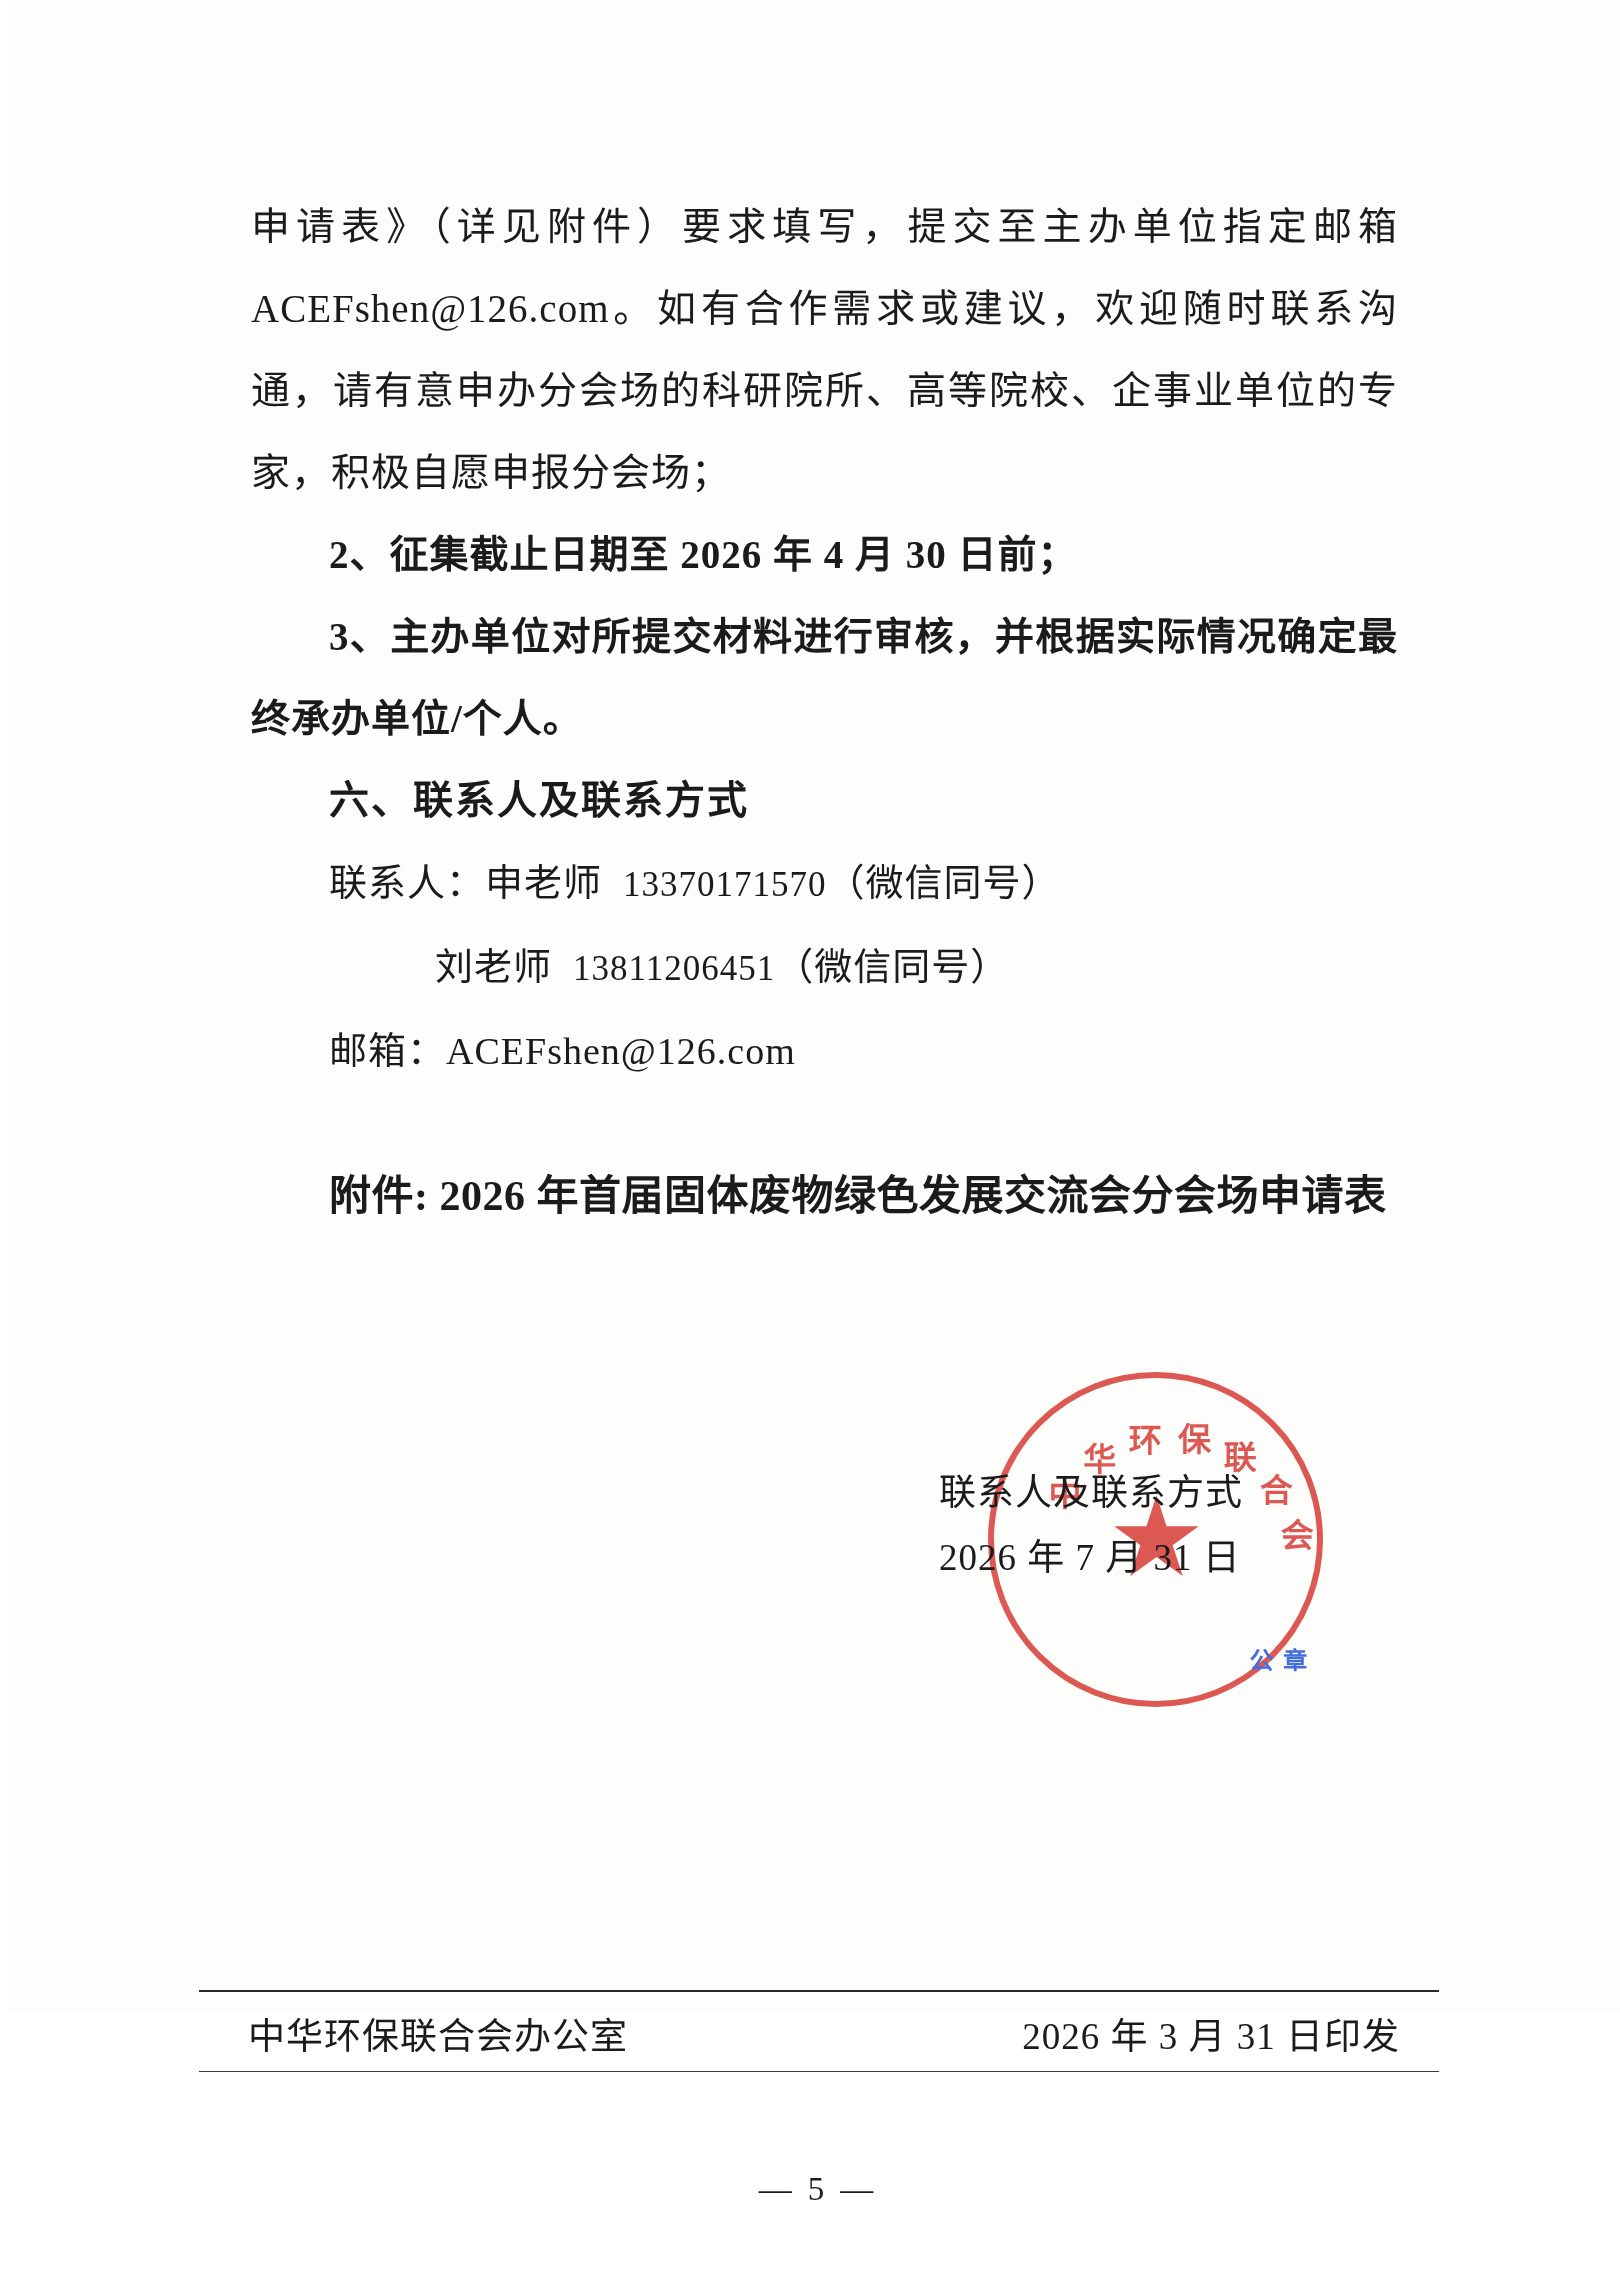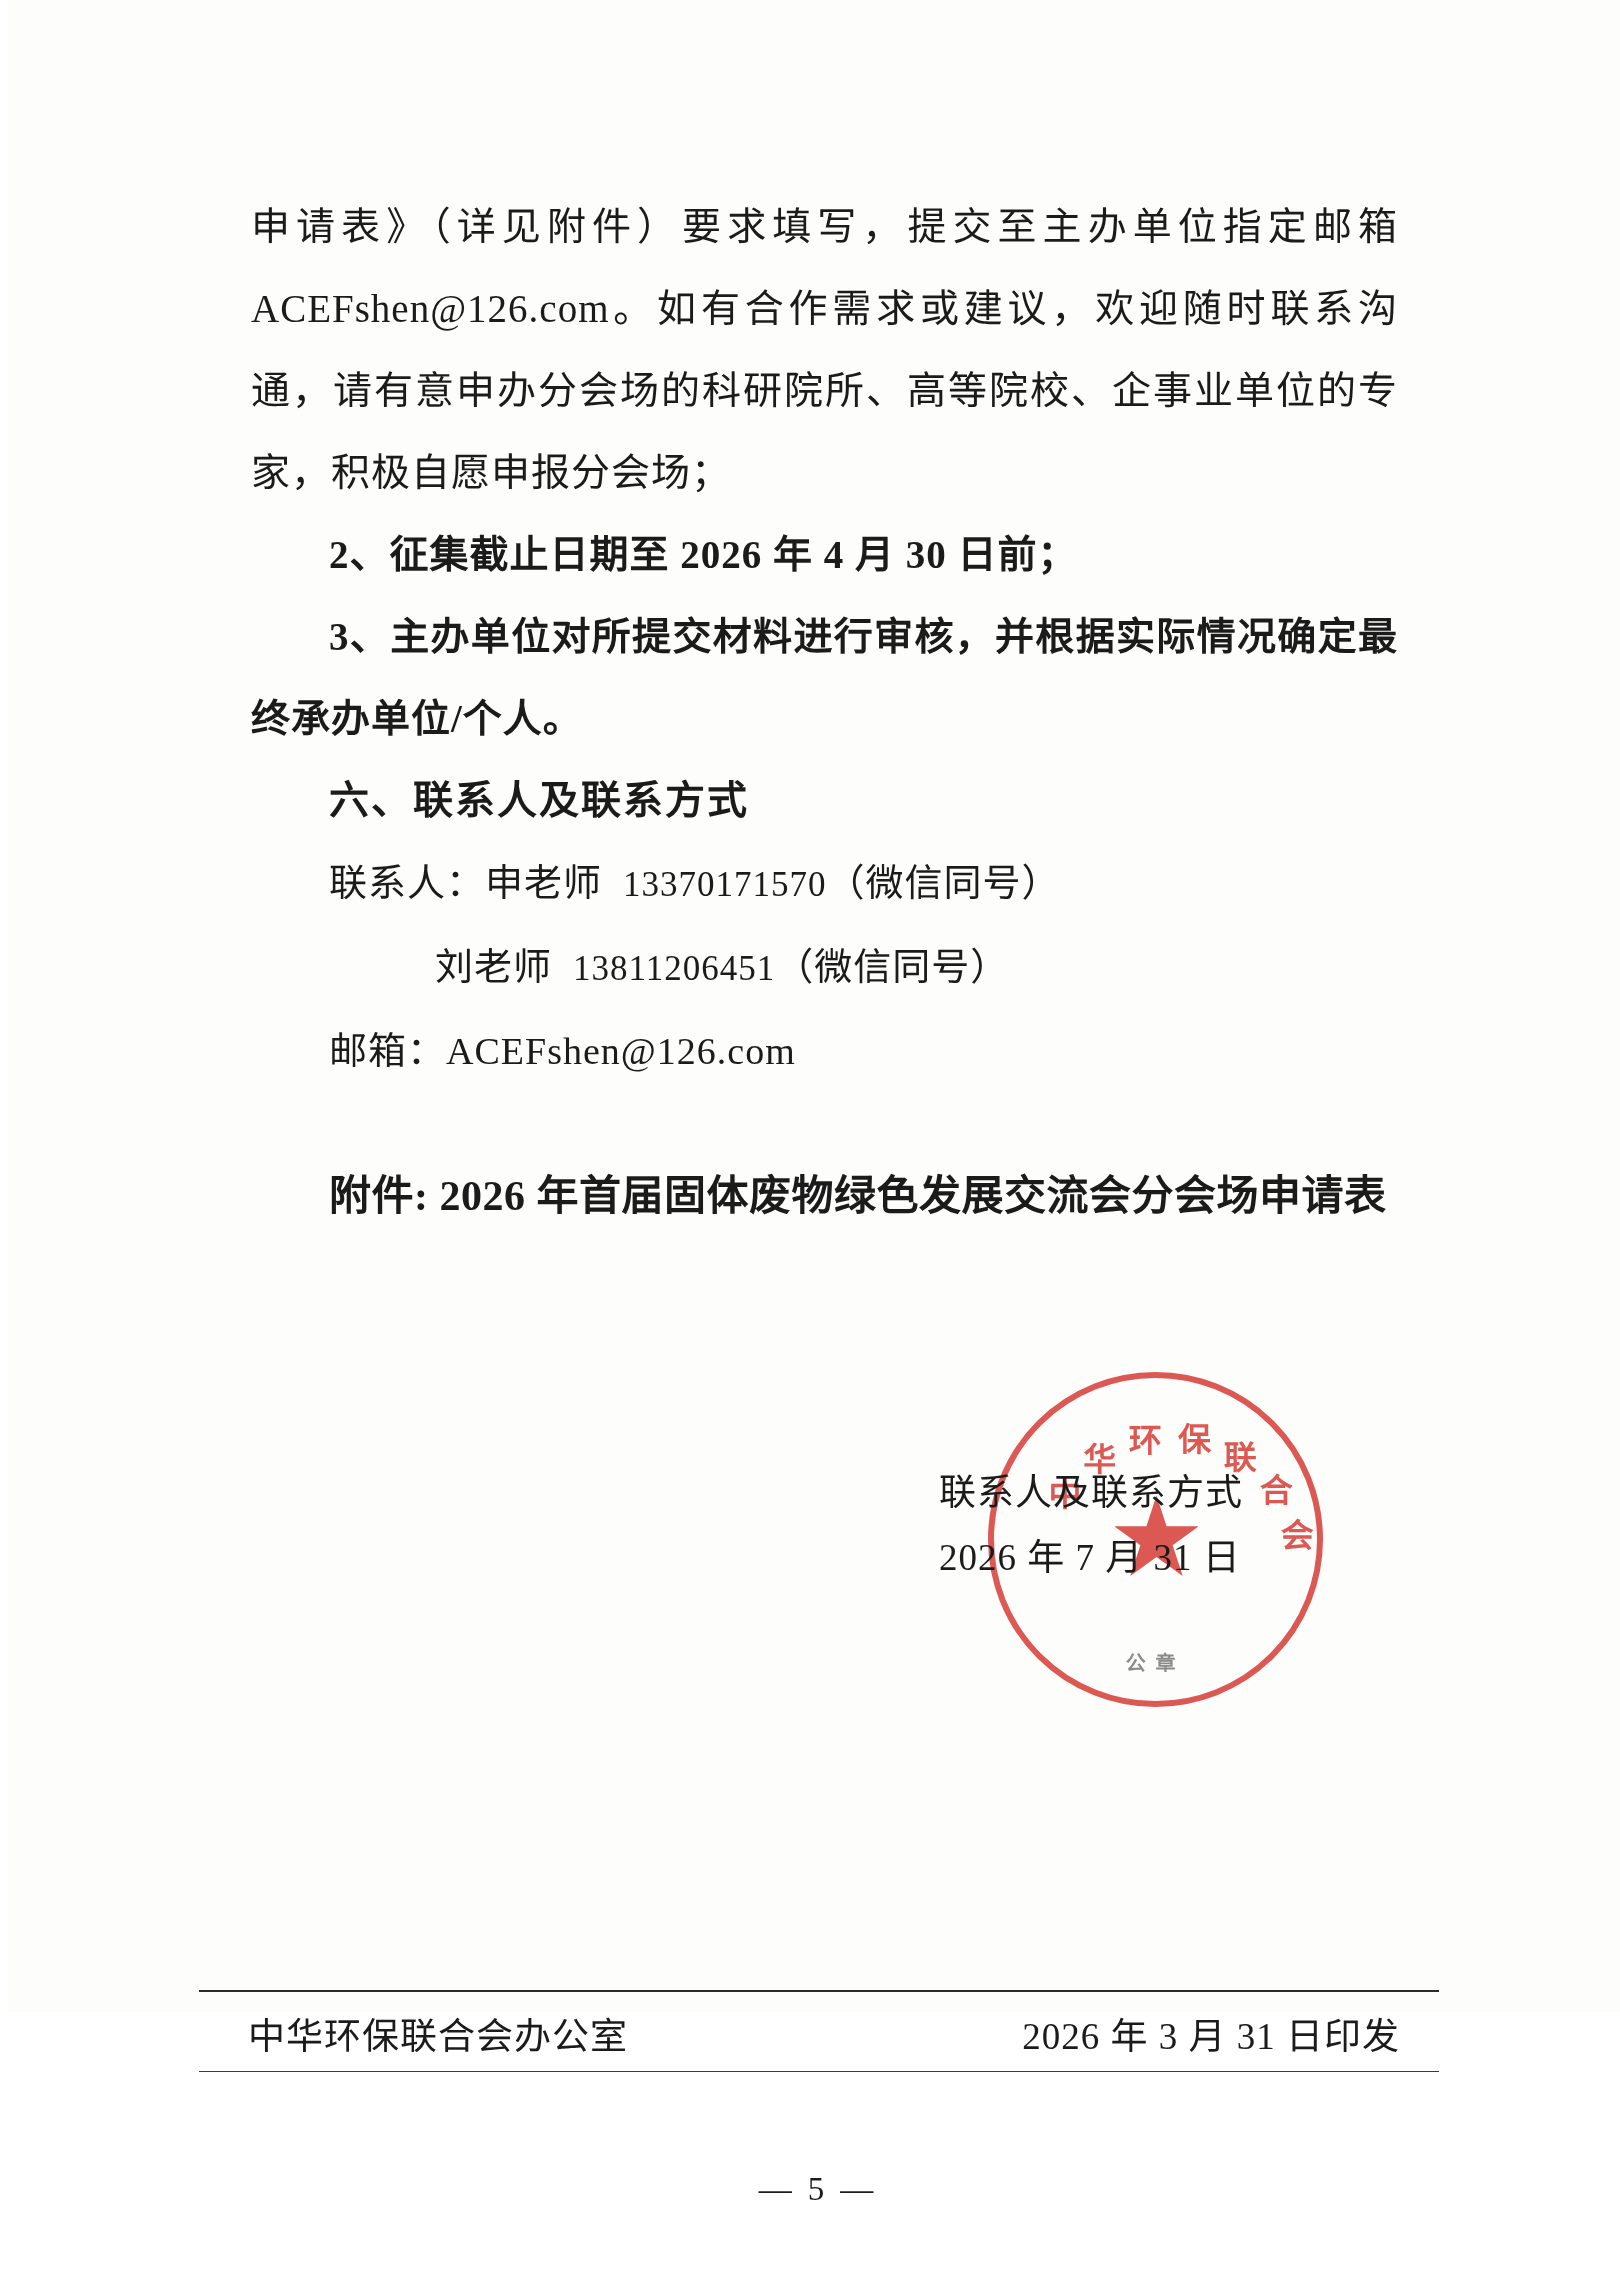--- a/index.html
+++ b/index.html
@@ -123,24 +123,24 @@
     font-weight: bold;
     color: #d5352f;
     transform-origin: 0 0;
     white-space: nowrap;
   }
   .stamp-bottom-text {
     position: absolute;
     left: 0;
     bottom: 25.5px;
     width: 100%;
-    text-align: center;
-    font-size: 20px;
+    text-align: right;
+    font-size: 24px;
     letter-spacing: 9.8px;
-    color: #737373;
+    color: #1d4ed8;
     font-weight: bold;
   }
 
   
   .footer {
     position: absolute;
     left: 191px;
     top: 1990px;
     width: 1240px;
   }

